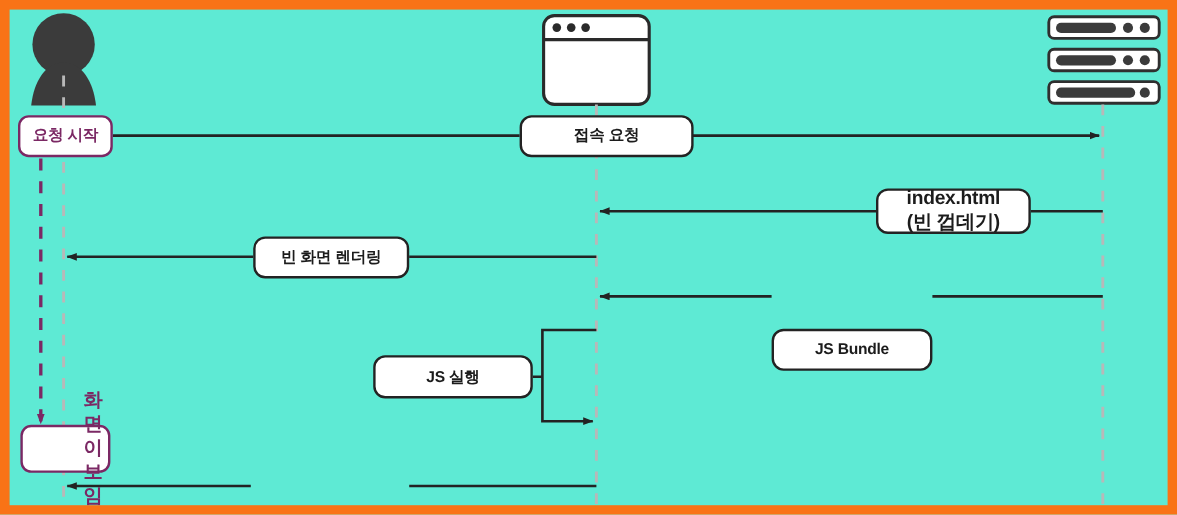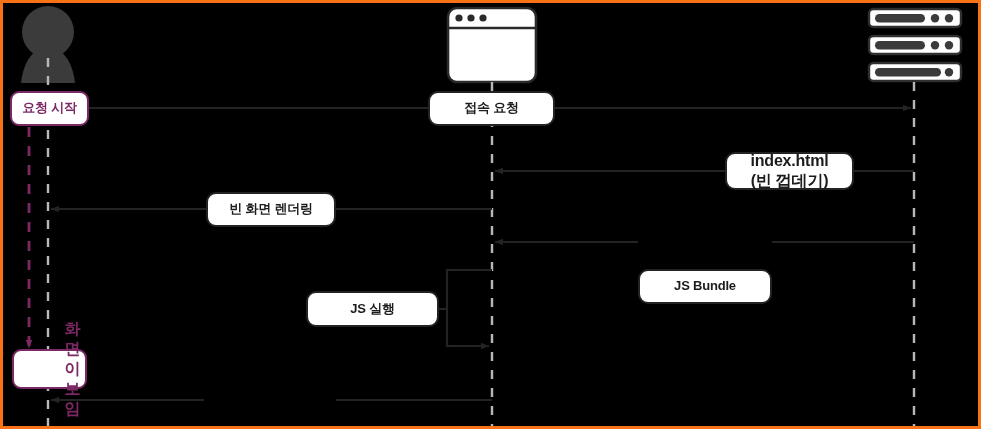--- a/index.html
+++ b/index.html
@@ -6,22 +6,22 @@
   html, body {
     margin: 0;
     padding: 0;
     background: #ffffff;
     font-family: "Liberation Sans", "DejaVu Sans", sans-serif;
   }
   #canvas {
     position: relative;
     width: 981px;
     height: 429px;
-    background: #000000;
-    border: 3px solid #f97316;
+    background: #5eead4;
+    border: 8px solid #f97316;
     box-sizing: border-box;
     overflow: hidden;
   }
   #svg-layer {
     position: absolute;
     left: 0;
     top: 0;
     width: 981px;
     height: 429px;
   }
@@ -116,21 +116,21 @@
 
     <path d="M489 267 L444 267 L444 343 L486 343" fill="none" stroke="#232323" stroke-width="2.2" marker-end="url(#arrow-dark)"></path>
     <line x1="436" y1="306" x2="444" y2="306" stroke="#232323" stroke-width="2.2"></line>
 
     <line x1="489" y1="397" x2="333" y2="397" stroke="#232323" stroke-width="2.2"></line>
     <line x1="201" y1="397" x2="48" y2="397" stroke="#232323" stroke-width="2.2" marker-end="url(#arrow-dark)"></line>
   </svg>
 
   <div class="node-box accent" style="left:7px; top:88px; width:79px; height:35px;">요청 시작</div>
 
-  <div class="node-box" style="left:425px; top:88px; width:127px; height:35px;">접속 요청</div>
+  <div class="node-box" style="left:425px; top:88px; width:145px; height:35px;">접속 요청</div>
 
   <div class="node-box two-line" style="left:722px; top:149px; width:129px; height:38px;">index.html
 (빈 껍데기)</div>
 
   <div class="node-box" style="left:203px; top:189px; width:130px; height:35px;">빈 화면 렌더링</div>
 
   <div class="node-box" style="left:635px; top:222px; width:134px; height:35px;margin-top:44px;">JS Bundle</div>
 
   <div class="node-box" style="left:303px; top:288px; width:133px; height:36px;">JS 실행</div>
 

